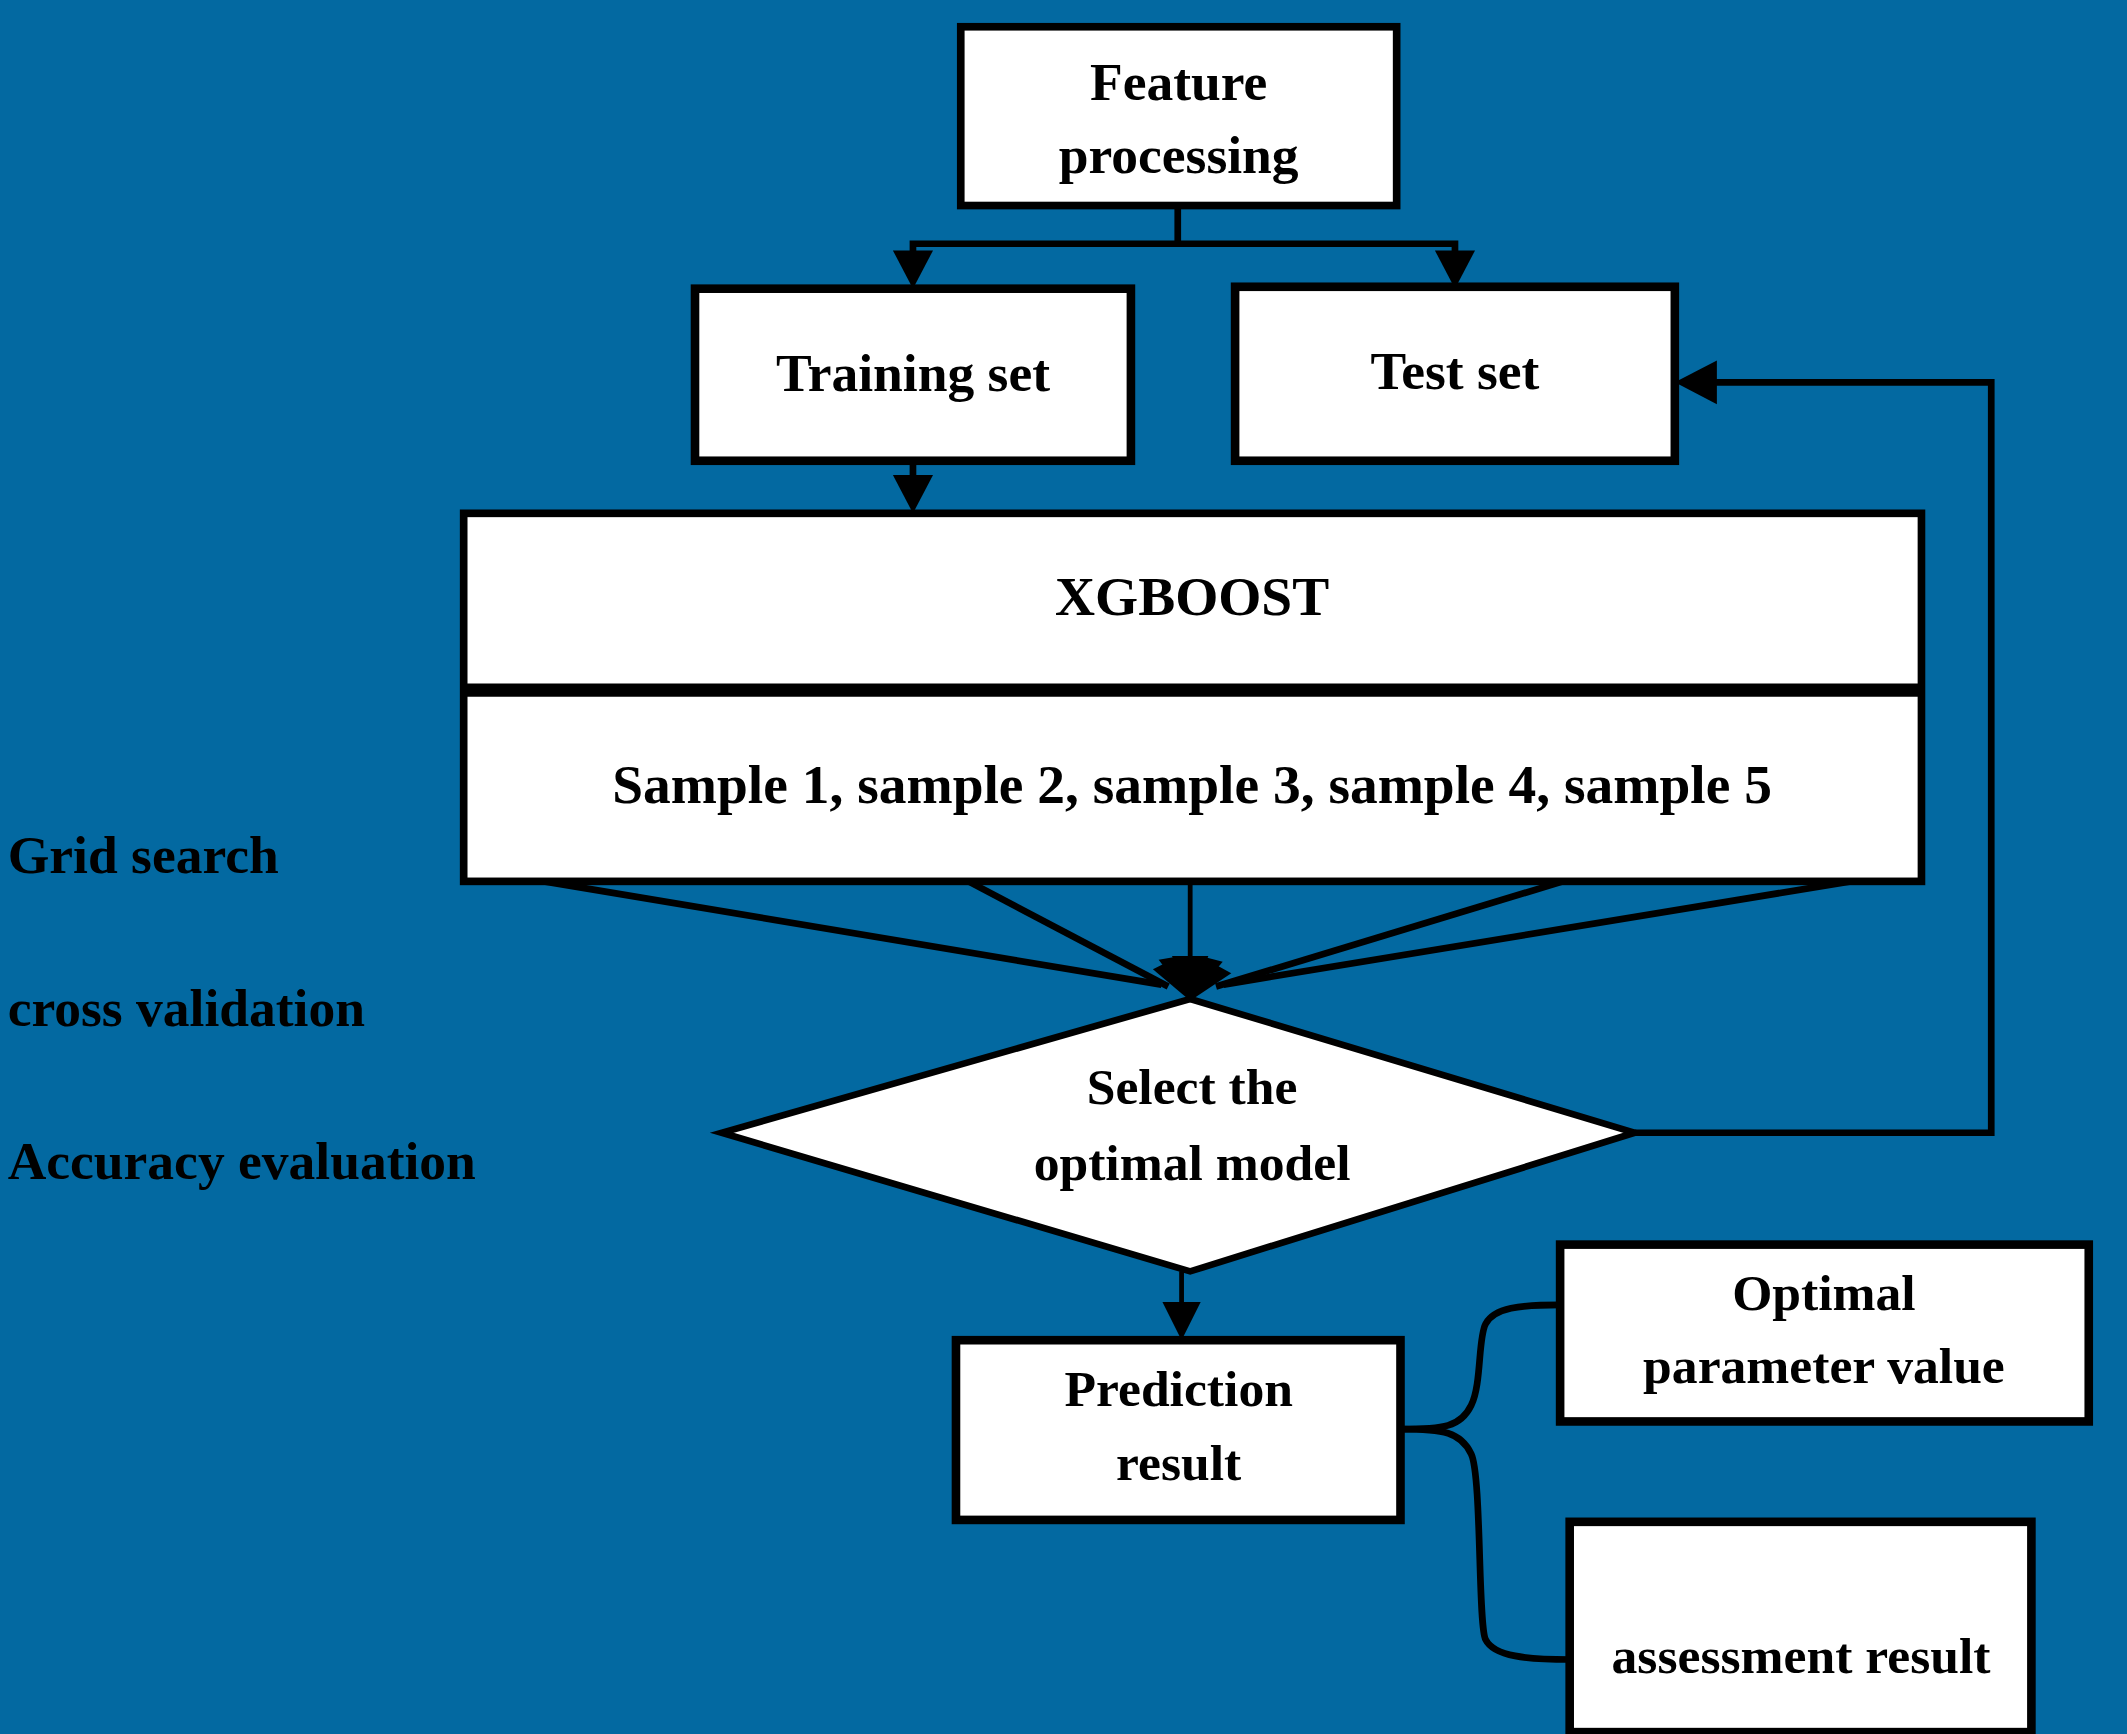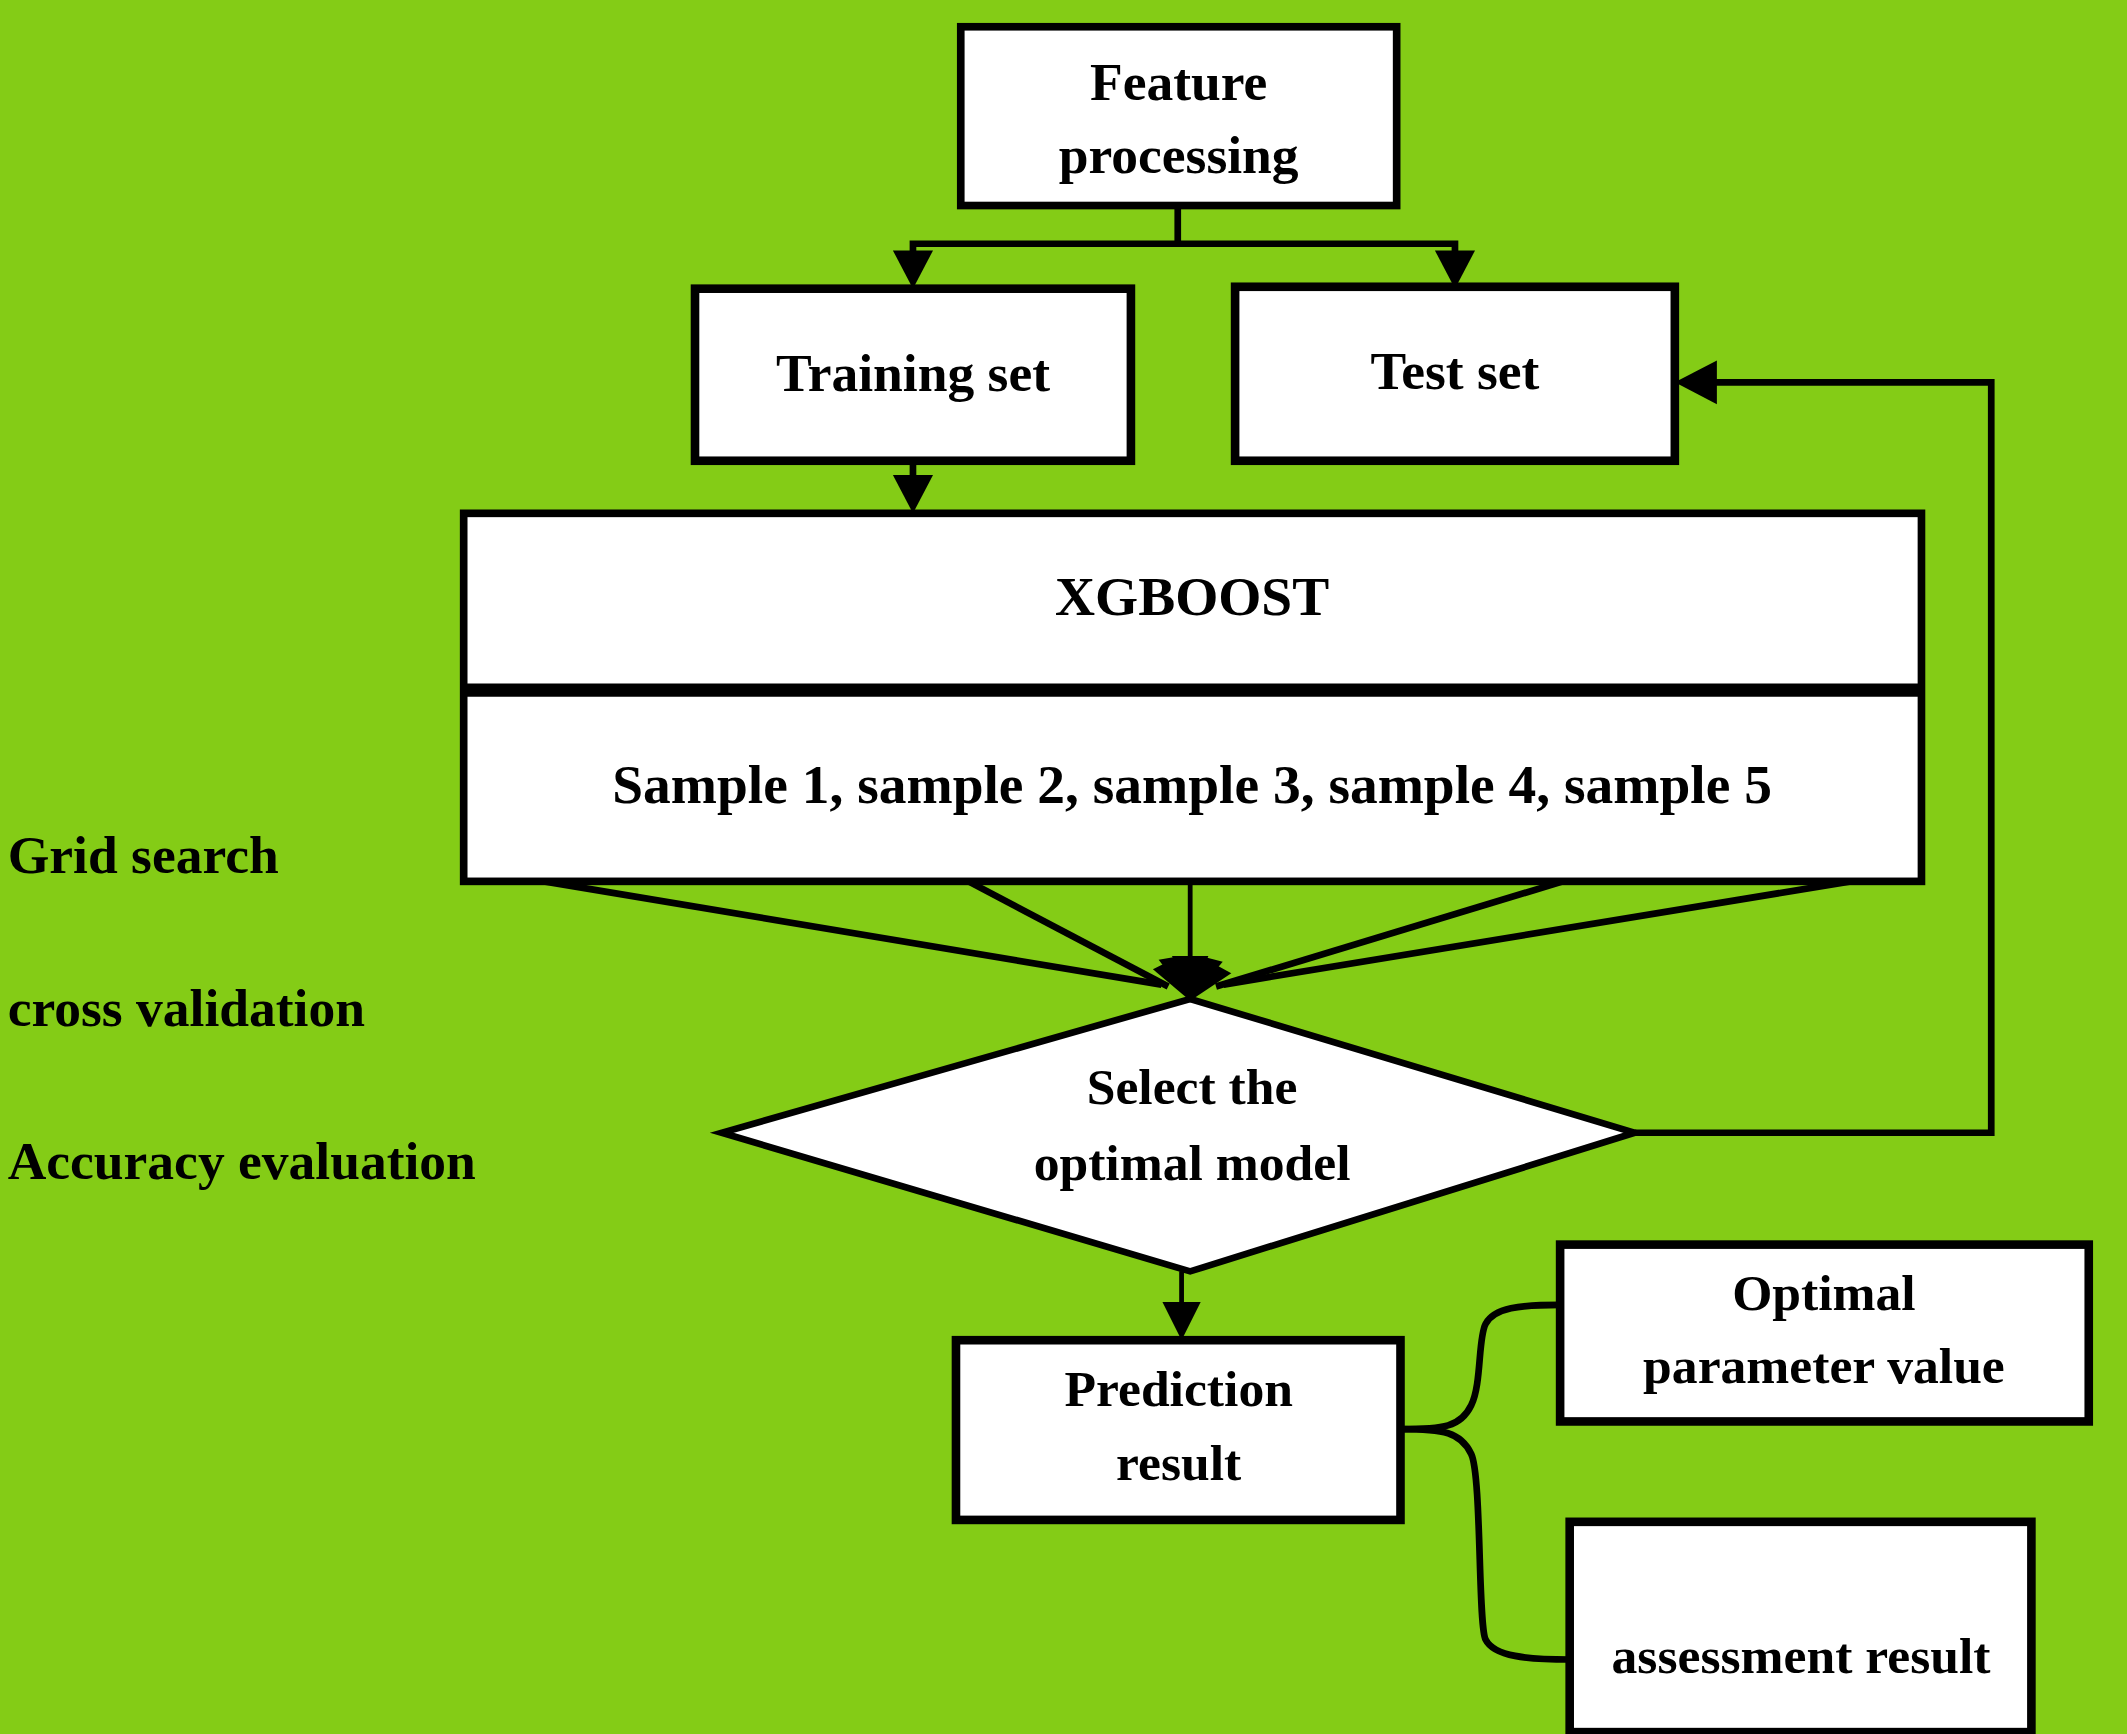--- a/index.html
+++ b/index.html
@@ -10,21 +10,21 @@
   body {
     width: 2128px;
     height: 1735px;
     font-family: "Liberation Serif", "DejaVu Serif", serif;
     overflow: hidden;
   }
   #flowchart-root {
     position: relative;
     width: 2128px;
     height: 1735px;
-    background: #84cc16;
+    background: #0369a1;
   }
   svg#flow-svg {
     position: absolute;
     top: 0;
     left: 0;
     width: 2128px;
     height: 1735px;
     display: block;
   }
   .node-text {

